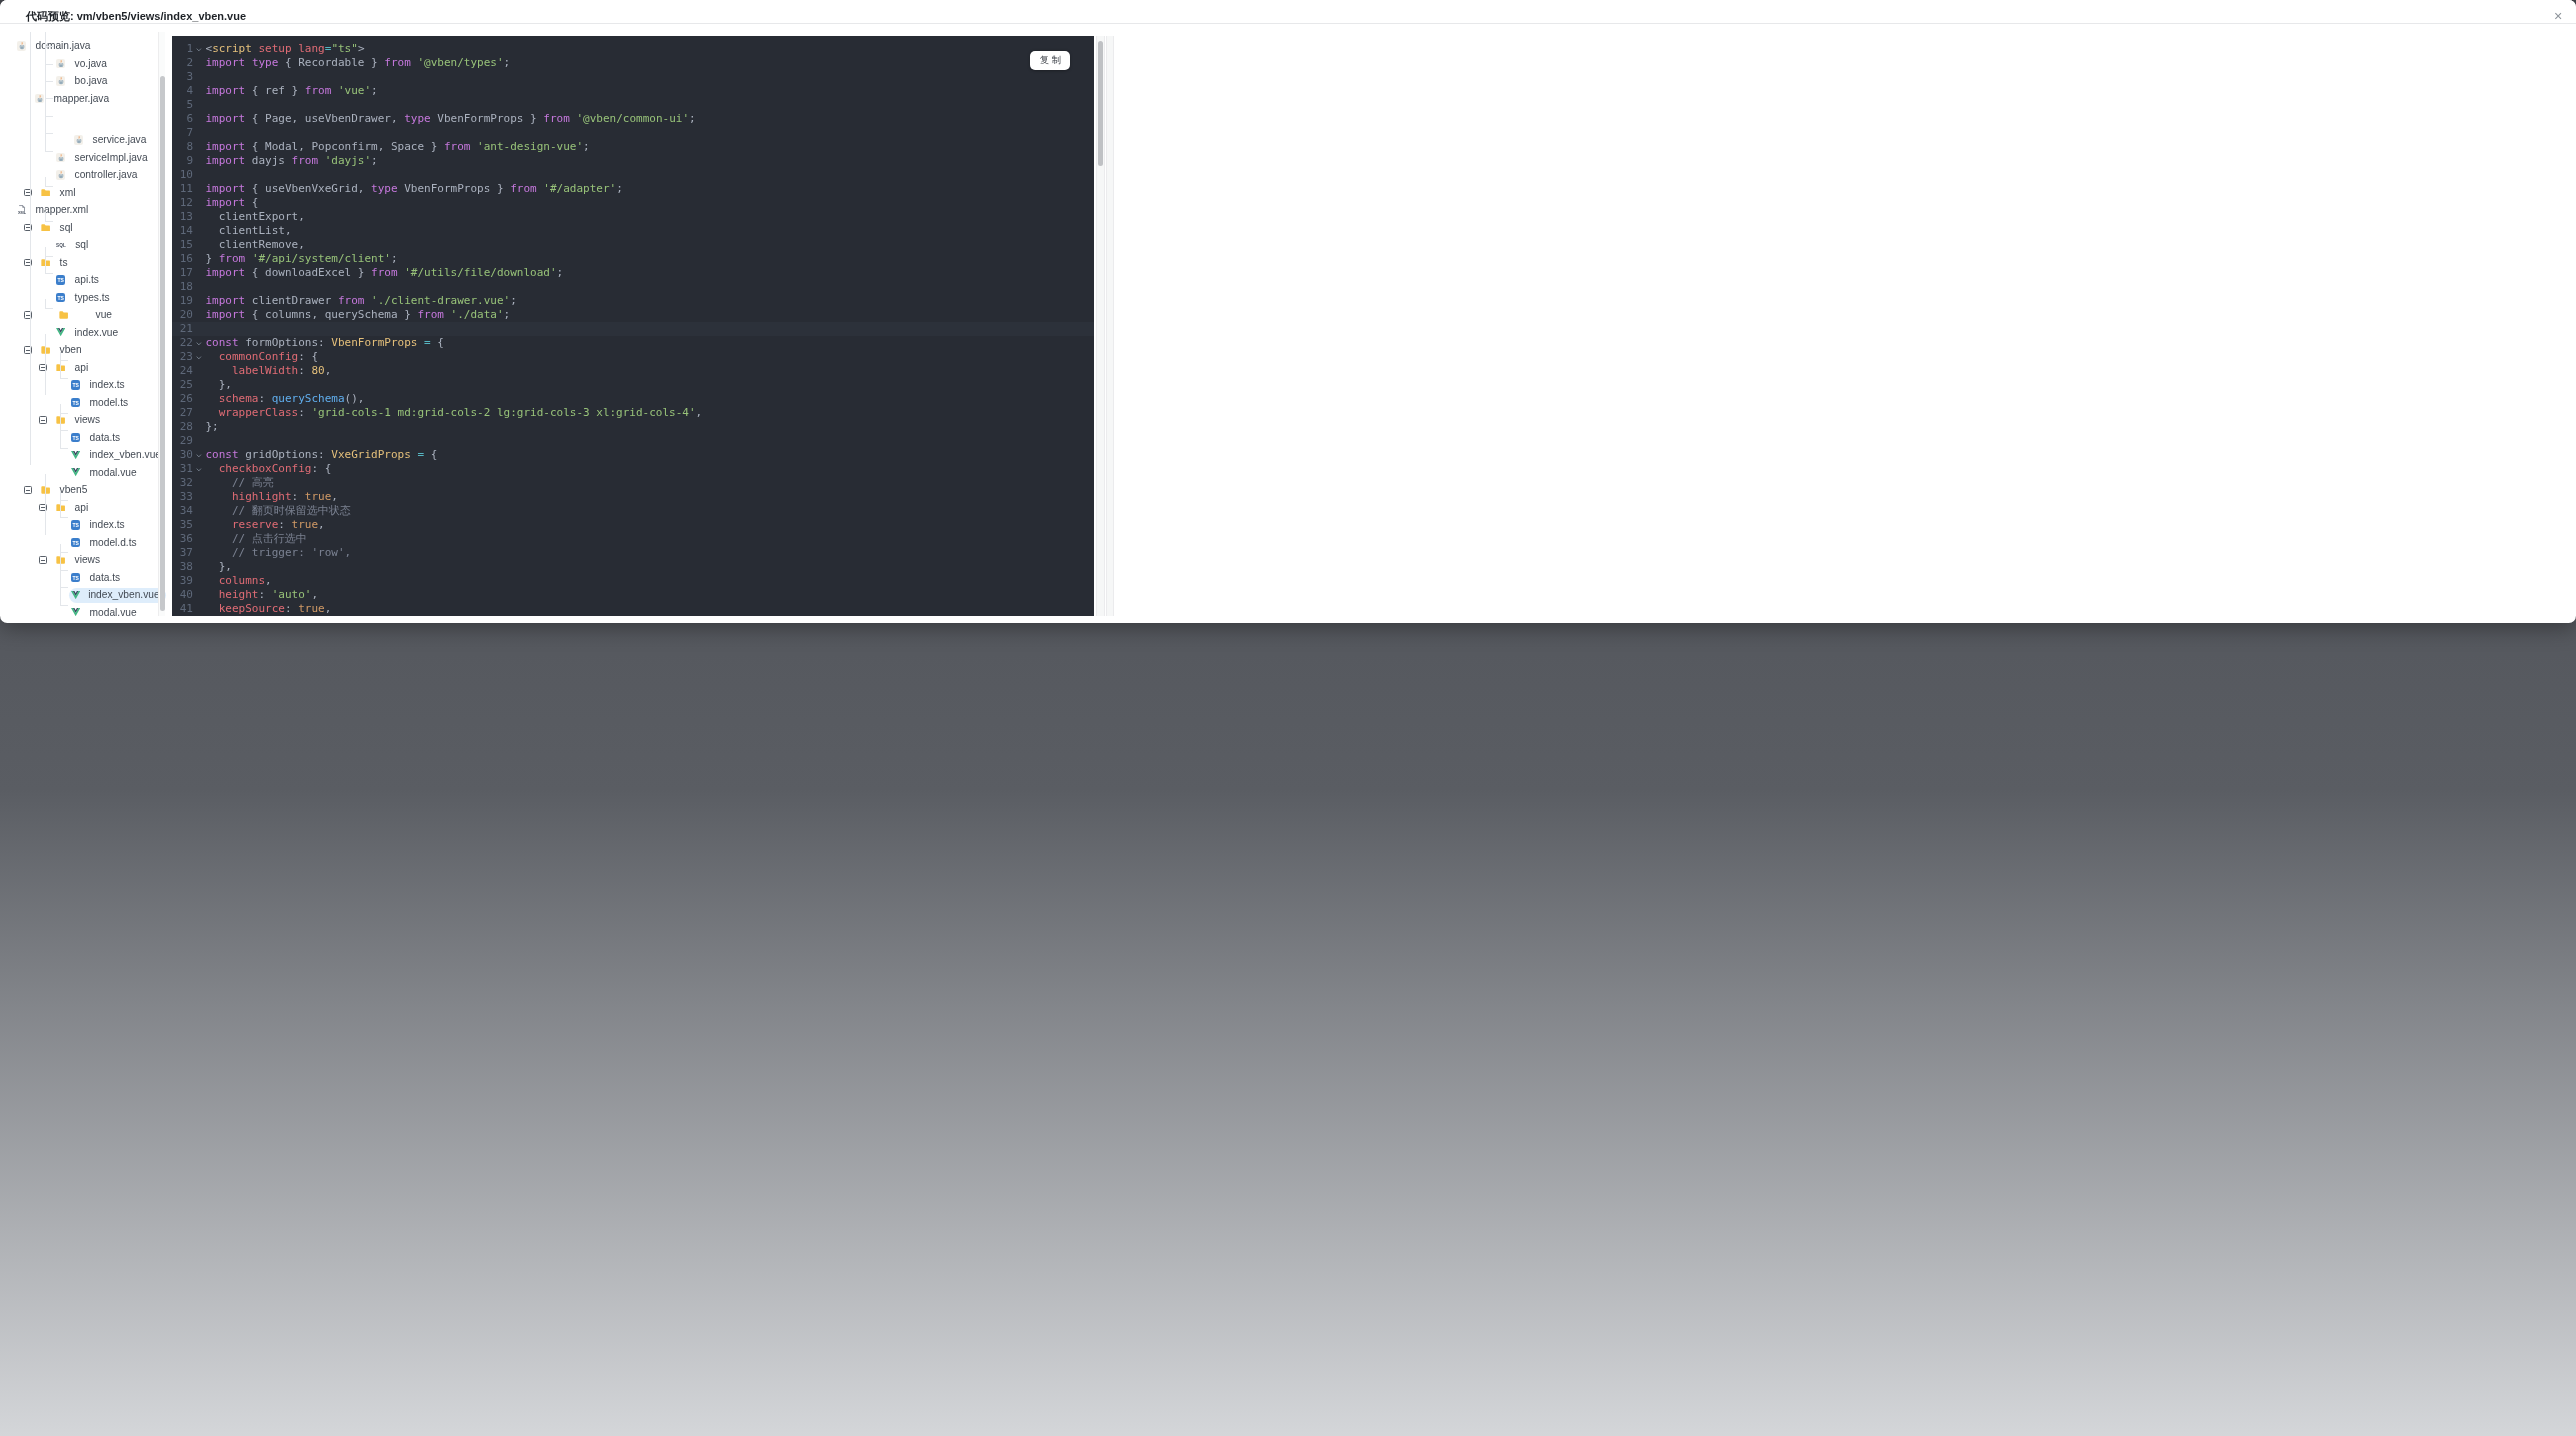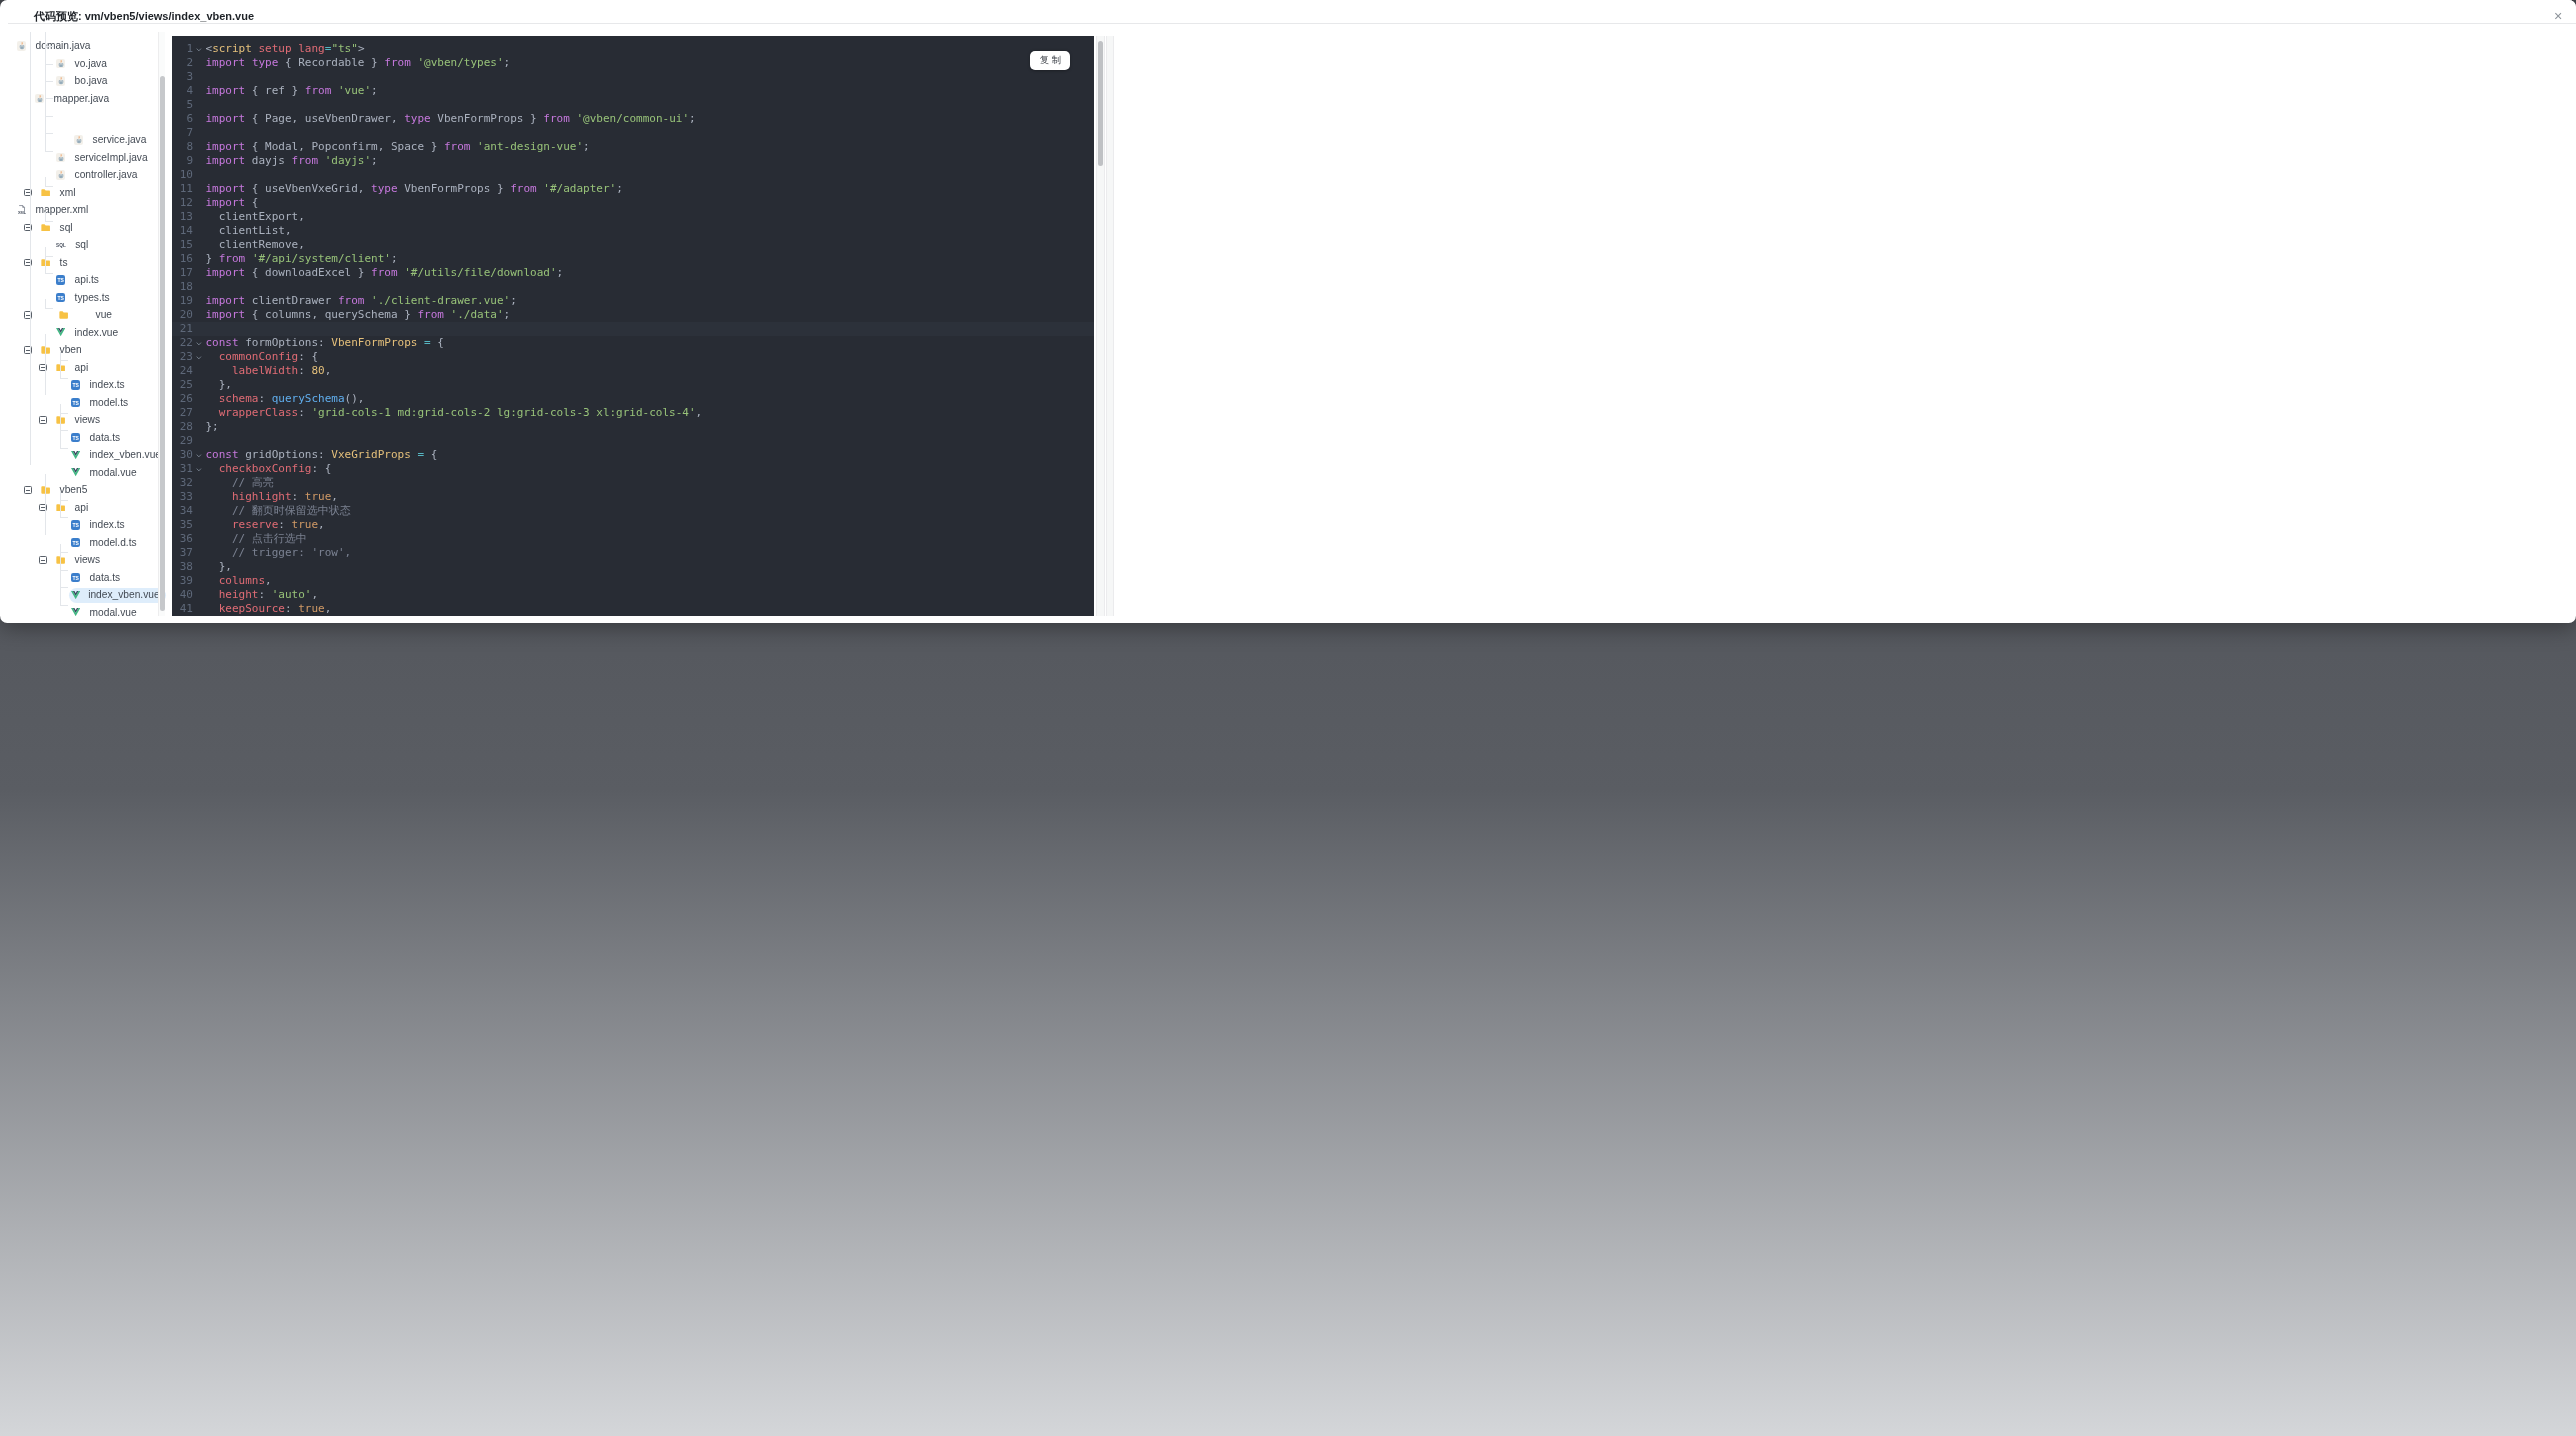--- a/index.html
+++ b/index.html
@@ -3,21 +3,21 @@
 <meta charset="utf-8">
 <style>
   * { margin:0; padding:0; box-sizing:border-box; }
   html,body { width:1122px; height:626px; overflow:hidden; }
   body { font-family:"Liberation Sans", sans-serif; }
 
   .backdrop { position:absolute; inset:0; background:linear-gradient(180deg,#43464c 0%,#5a5d63 55%,#d4d6d9 100%); }
   .dialog { position:absolute; left:0; right:0; top:0; height:623px; background:#ffffff; border-radius:7.2px; overflow:hidden; box-shadow:0 4.3px 21.5px rgba(0,0,0,.35); }
 
   
-  .hdr { position:absolute; left:8px; right:0; top:0; height:24px; border-bottom:0.7px solid #e7e8ea; background:#fff; }
+  .hdr { position:absolute; left:0; right:0; top:0; height:24px; border-bottom:0.7px solid #e7e8ea; background:#fff; }
   .hdr-title { position:absolute; left:26px; top:0; line-height:32px; font-size:11px; font-weight:700; color:#1e2227; }
   .hdr-close { position:absolute; right:7.2px; top:5.7px; width:21.5px; height:21.5px; text-align:center; line-height:20px; font-size:14.3px; color:#8c9299; cursor:pointer; }
 
   
   .tree { position:absolute; left:0; top:32px; width:167px; height:584px; background:#fff; overflow:hidden; padding-top:5.3px; }
   .trow { position:relative; height:17.5px; display:flex; align-items:center; font-size:10.2px; color:#434a54; white-space:nowrap; }
   .trow .slot { flex:0 0 17px; display:flex; align-items:center; }
   .expander { width:7.9px; height:7.9px; border:0.9px solid #596069; border-radius:1.4px; background:#fff; position:relative; }
   .expander::after { content:""; position:absolute; left:1.4px; right:1.4px; top:50%; margin-top:-0.4px; height:0.9px; background:#596069; }
   .ticon { flex:0 0 9.3px; height:9.3px; margin-right:9.3px; display:flex; align-items:center; justify-content:center; position:relative; }

